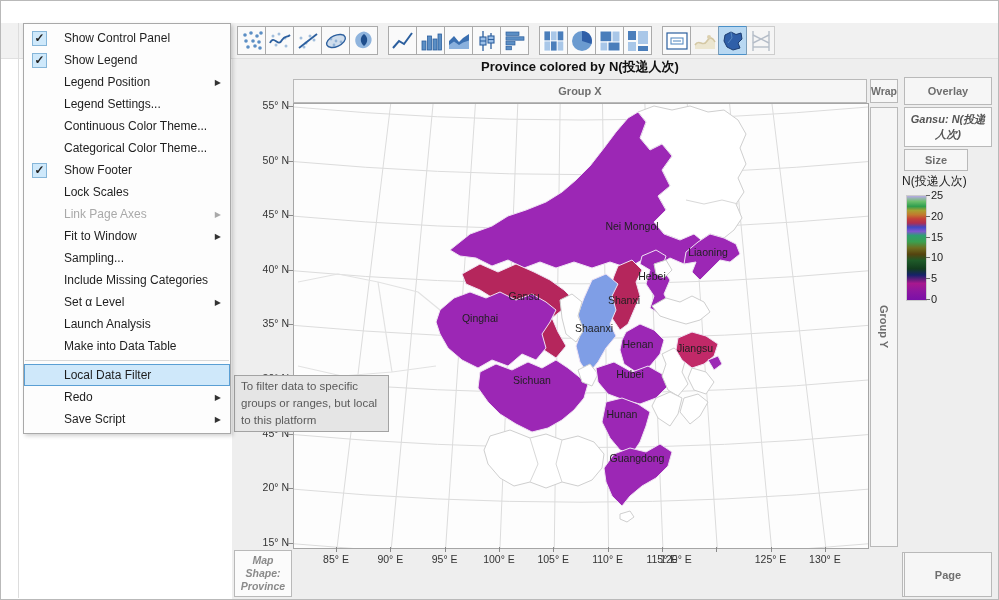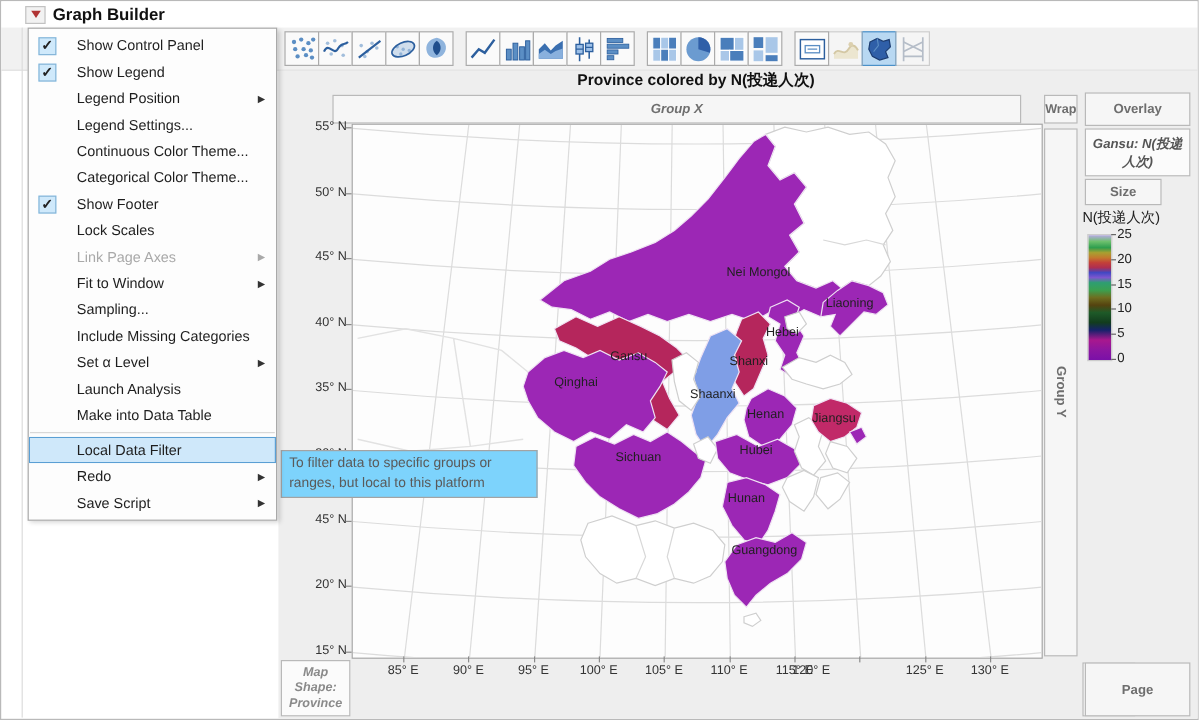--- a/index.html
+++ b/index.html
@@ -31,21 +31,21 @@
   .xlab{position:absolute;width:54px;text-align:center;font-size:10.5px;color:#333;}
   .tickmark{position:absolute;background:#8a8a8a;}
 
   
   .legend-title{position:absolute;left:901px;top:172px;font-size:12px;color:#222;}
   .legend-bar{position:absolute;left:905px;top:194px;width:19px;height:104px;border:1px solid #cccccc;}
   .legend-tick{position:absolute;left:930px;width:30px;font-size:11px;color:#222;}
   .legend-dash{position:absolute;left:925px;width:4px;height:1px;background:#666;}
 
   
-  .tooltip{position:absolute;left:233px;top:374px;width:214px;background:#7dd3fc;border:1px solid #a3a3a3;color:#5a5a5a;font-size:11.5px;line-height:17px;padding:2px 6px;z-index:50;box-sizing:border-box;}
+  .tooltip{position:absolute;left:233px;top:374px;width:155px;background:#e5e5e5;border:1px solid #a3a3a3;color:#5a5a5a;font-size:11.5px;line-height:17px;padding:2px 6px;z-index:50;box-sizing:border-box;}
 
   
   .menu{position:absolute;left:22px;top:22px;width:206px;background:#fdfdfd;border:1px solid #a9a9a9;box-shadow:2px 2px 4px rgba(0,0,0,.18);z-index:100;padding:3px 0;}
   .menu-item{height:22px;display:flex;align-items:center;font-size:12px;color:#1e1e1e;padding:0 6px 0 8px;position:relative;cursor:default;}
   .menu-item .check{width:15px;height:15px;border:1px solid #86b6d9;background:#cfe9fb;display:flex;align-items:center;justify-content:center;font-size:12px;font-weight:bold;color:#222;box-sizing:border-box;}
   .menu-item .nocheck{width:15px;height:15px;}
   .menu-item .mlabel{margin-left:17px;}
   .menu-item .arrow{position:absolute;right:9px;font-size:8px;color:#333;}
   .menu-item.disabled{color:#a9a9a9;}
   .menu-item.disabled .arrow{color:#a9a9a9;}
@@ -54,26 +54,20 @@
 
   .left-edge-line{position:absolute;left:17px;top:22px;width:1px;height:575px;background:#dddddd;z-index:1;}
 </style>
 </head>
 <body>
 
 <div class="app">
 
   <div class="left-edge-line"></div>
 
-  <div class="titlebar">
-    <span class="disclosure">
-        <span class="tri"></span>
-      </span>
-    <span class="win-title">Graph Builder</span>
-  </div>
 
   <div class="toolbar" id="toolbar">
       <div class="tb-group">
         <div class="tb-icon">
           <svg width="24" height="24" viewBox="0 0 24 24" fill="#5b8ec4">
             <circle cx="5" cy="6" r="1.8"></circle>
             <circle cx="11" cy="4" r="1.8"></circle>
             <circle cx="17" cy="7" r="1.8"></circle>
             <circle cx="21" cy="4" r="1.8"></circle>
             <circle cx="6" cy="12" r="1.8"></circle>
@@ -247,21 +241,21 @@
               <line x1="4" y1="18" x2="20" y2="18"></line>
             </g>
           </svg>
         </div>
       </div>
     </div>
 
   <div class="graph-panel"></div>
   <div class="graph-title">Province colored by N(投递人次)</div>
 
-  <div class="zone" style="left:276px;top:78px;width:574px;height:24px;font-style:italic;">Group X</div>
+  <div class="zone" style="left:292px;top:78px;width:574px;height:24px;">Group X</div>
   <div class="zone" style="left:869px;top:78px;width:28px;height:24px;font-size:10.5px;">Wrap</div>
   <div class="zone" style="left:903px;top:76px;width:88px;height:28px;">Overlay</div>
   <div class="zone italic" style="left:903px;top:106px;width:88px;height:40px;padding:0 4px;">Gansu: N(投递人次)</div>
   <div class="zone" style="left:903px;top:148px;width:64px;height:22px;">Size</div>
   <div class="zone vertical" style="left:869px;top:106px;width:28px;height:440px;">Group Y</div>
   <div class="zone" style="left:869px;top:551px;width:44px;height:45px;font-size:13px;margin-left:32px;">Freq</div>
   <div class="zone" style="left:903px;top:551px;width:88px;height:45px;">Page</div>
   <div class="zone italic" style="left:233px;top:549px;width:58px;height:47px;font-size:10.5px;line-height:1.25;padding:0 3px;color:#8a8a8a;">Map Shape: Province</div>
 
   <div class="legend-title">N(投递人次)</div>

